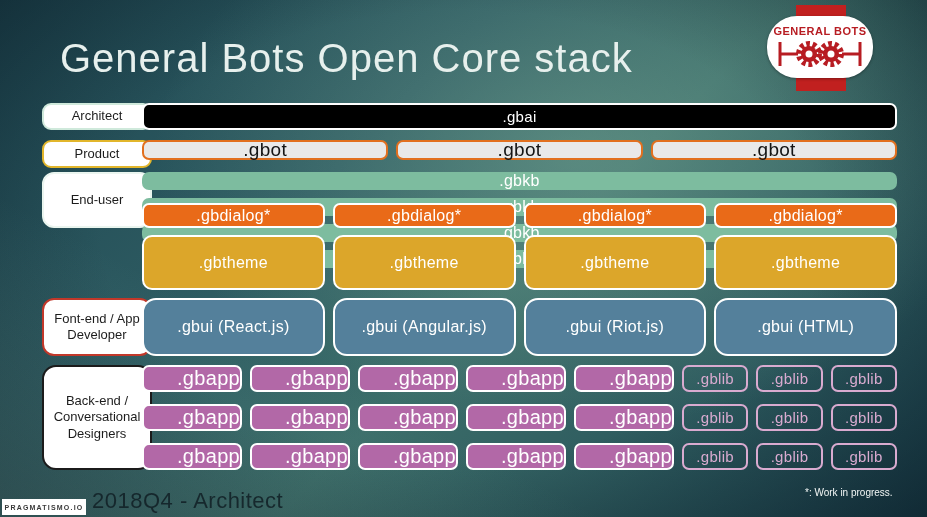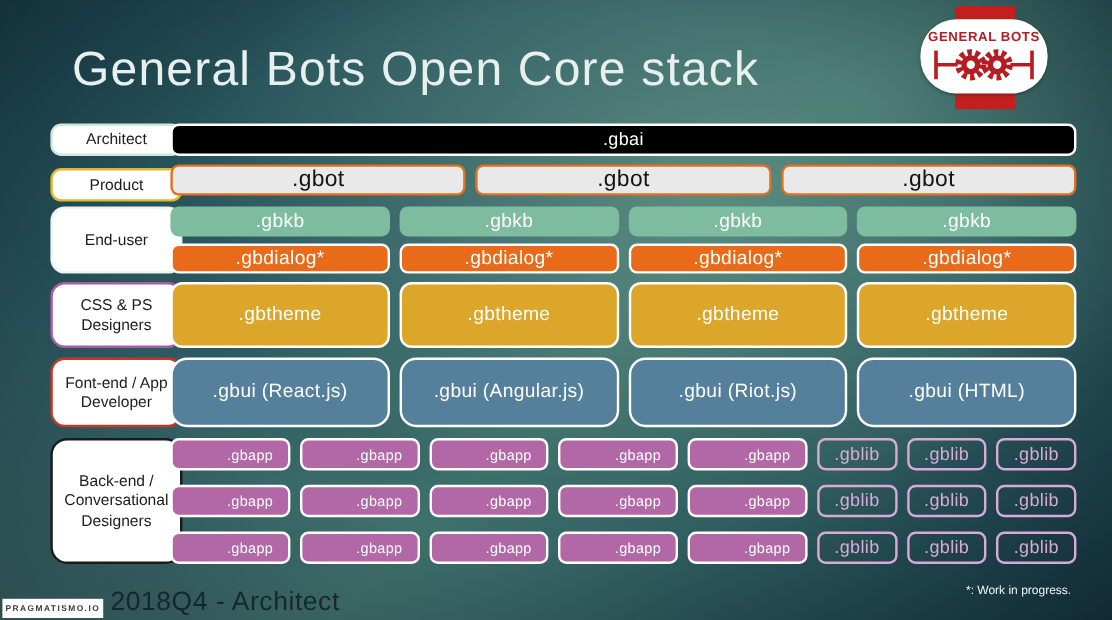--- a/index.html
+++ b/index.html
@@ -33,39 +33,39 @@
     font-size:13px;line-height:1.25;border-radius:9px;box-sizing:border-box;padding:2px 4px;
   }
   .lbl-architect{top:0;height:27px;border:2px solid #cfe9db;}
   .lbl-product{top:37px;height:28px;border:2px solid #e2b62b;}
   .lbl-enduser{top:69px;height:56px;border:2px solid #eaf5ef;border-radius:12px;}
   .lbl-designers{top:132px;height:55px;border:2px solid #a95ca6;border-radius:12px;}
   .lbl-frontend{top:195px;height:58px;border:2px solid #c2382a;border-radius:12px;}
   .lbl-backend{top:262px;height:105px;border:2px solid #1b1b1b;border-radius:14px;}
   .row{position:absolute;left:100px;right:0;display:flex;gap:8px;}
   .row-gbai{top:0;height:27px;}
-  .row-gbot{top:37px;height:20px;align-items:center;}
-  .row-gbkb{top:69px;height:25px;}
+  .row-gbot{top:37px;height:20px;}
+  .row-gbkb{top:69px;height:25px;flex-direction:column;}
   .row-gbdialog{top:100px;height:25px;}
   .row-gbtheme{top:132px;height:55px;}
   .row-gbui{top:195px;height:58px;}
   .row-app1{top:262px;height:27px;}
   .row-app2{top:301px;height:27px;}
   .row-app3{top:340px;height:27px;}
   .box{
     flex:1;display:flex;align-items:center;justify-content:center;
     border-radius:7px;box-sizing:border-box;color:#ffffff;font-size:15px;letter-spacing:0.3px;
   }
   .gbai{background:#000000;border:2px solid #ffffff;font-size:15px;}
   .gbot{background:#e9e9e9;border:2px solid #e2701f;color:#141414;font-size:19px;}
   .gbkb{background:#7dbc9f;border:none;font-size:16px;}
   .gbdialog{background:#e96a18;border:2px solid #ffffff;font-size:16px;}
   .gbtheme{background:#dca62a;border:2px solid #ffffff;border-radius:10px;font-size:16px;}
   .gbui{background:#54809b;border:2px solid #ffffff;border-radius:14px;font-size:16px;}
-  .gbapp{background:#b268a7;border:2px solid #ffffff;font-size:12px;padding-left:33px;}
+  .gbapp{background:#b268a7;border:2px solid #ffffff;font-size:20px;padding-left:33px;}
   .gblib{background:transparent;border:2px solid #d9abd0;color:#d9abd0;font-size:15px;}
   
   .brand-tag{
     position:absolute;left:2px;top:499px;width:84px;height:16px;background:#ffffff;
     display:flex;align-items:center;justify-content:center;
     font-size:7px;letter-spacing:1.2px;color:#3a3a3a;font-weight:bold;
   }
   .watermark{
     position:absolute;left:92px;top:488px;font-size:22px;letter-spacing:0.5px;
     color:rgba(16,30,36,0.85);font-weight:400;
@@ -96,21 +96,20 @@
       <circle cx="35" cy="16" r="3.5" fill="#ffffff"></circle>
       <circle cx="57" cy="16" r="3.5" fill="#ffffff"></circle>
     </svg>
   </div>
 
   <div class="stack">
 
     <div class="lbl lbl-architect">Architect</div>
     <div class="lbl lbl-enduser">End-user</div>
     <div class="lbl lbl-product">Product</div>
-    <div class="lbl lbl-designers">CSS &amp; PS Designers</div>
     <div class="lbl lbl-frontend">Font-end / App Developer</div>
     <div class="lbl lbl-backend">Back-end / Conversational Designers</div>
 
     <div class="row row-gbai">
       <div class="box gbai">.gbai</div>
     </div>
 
     <div class="row row-gbot">
       <div class="box gbot">.gbot</div>
       <div class="box gbot">.gbot</div>

